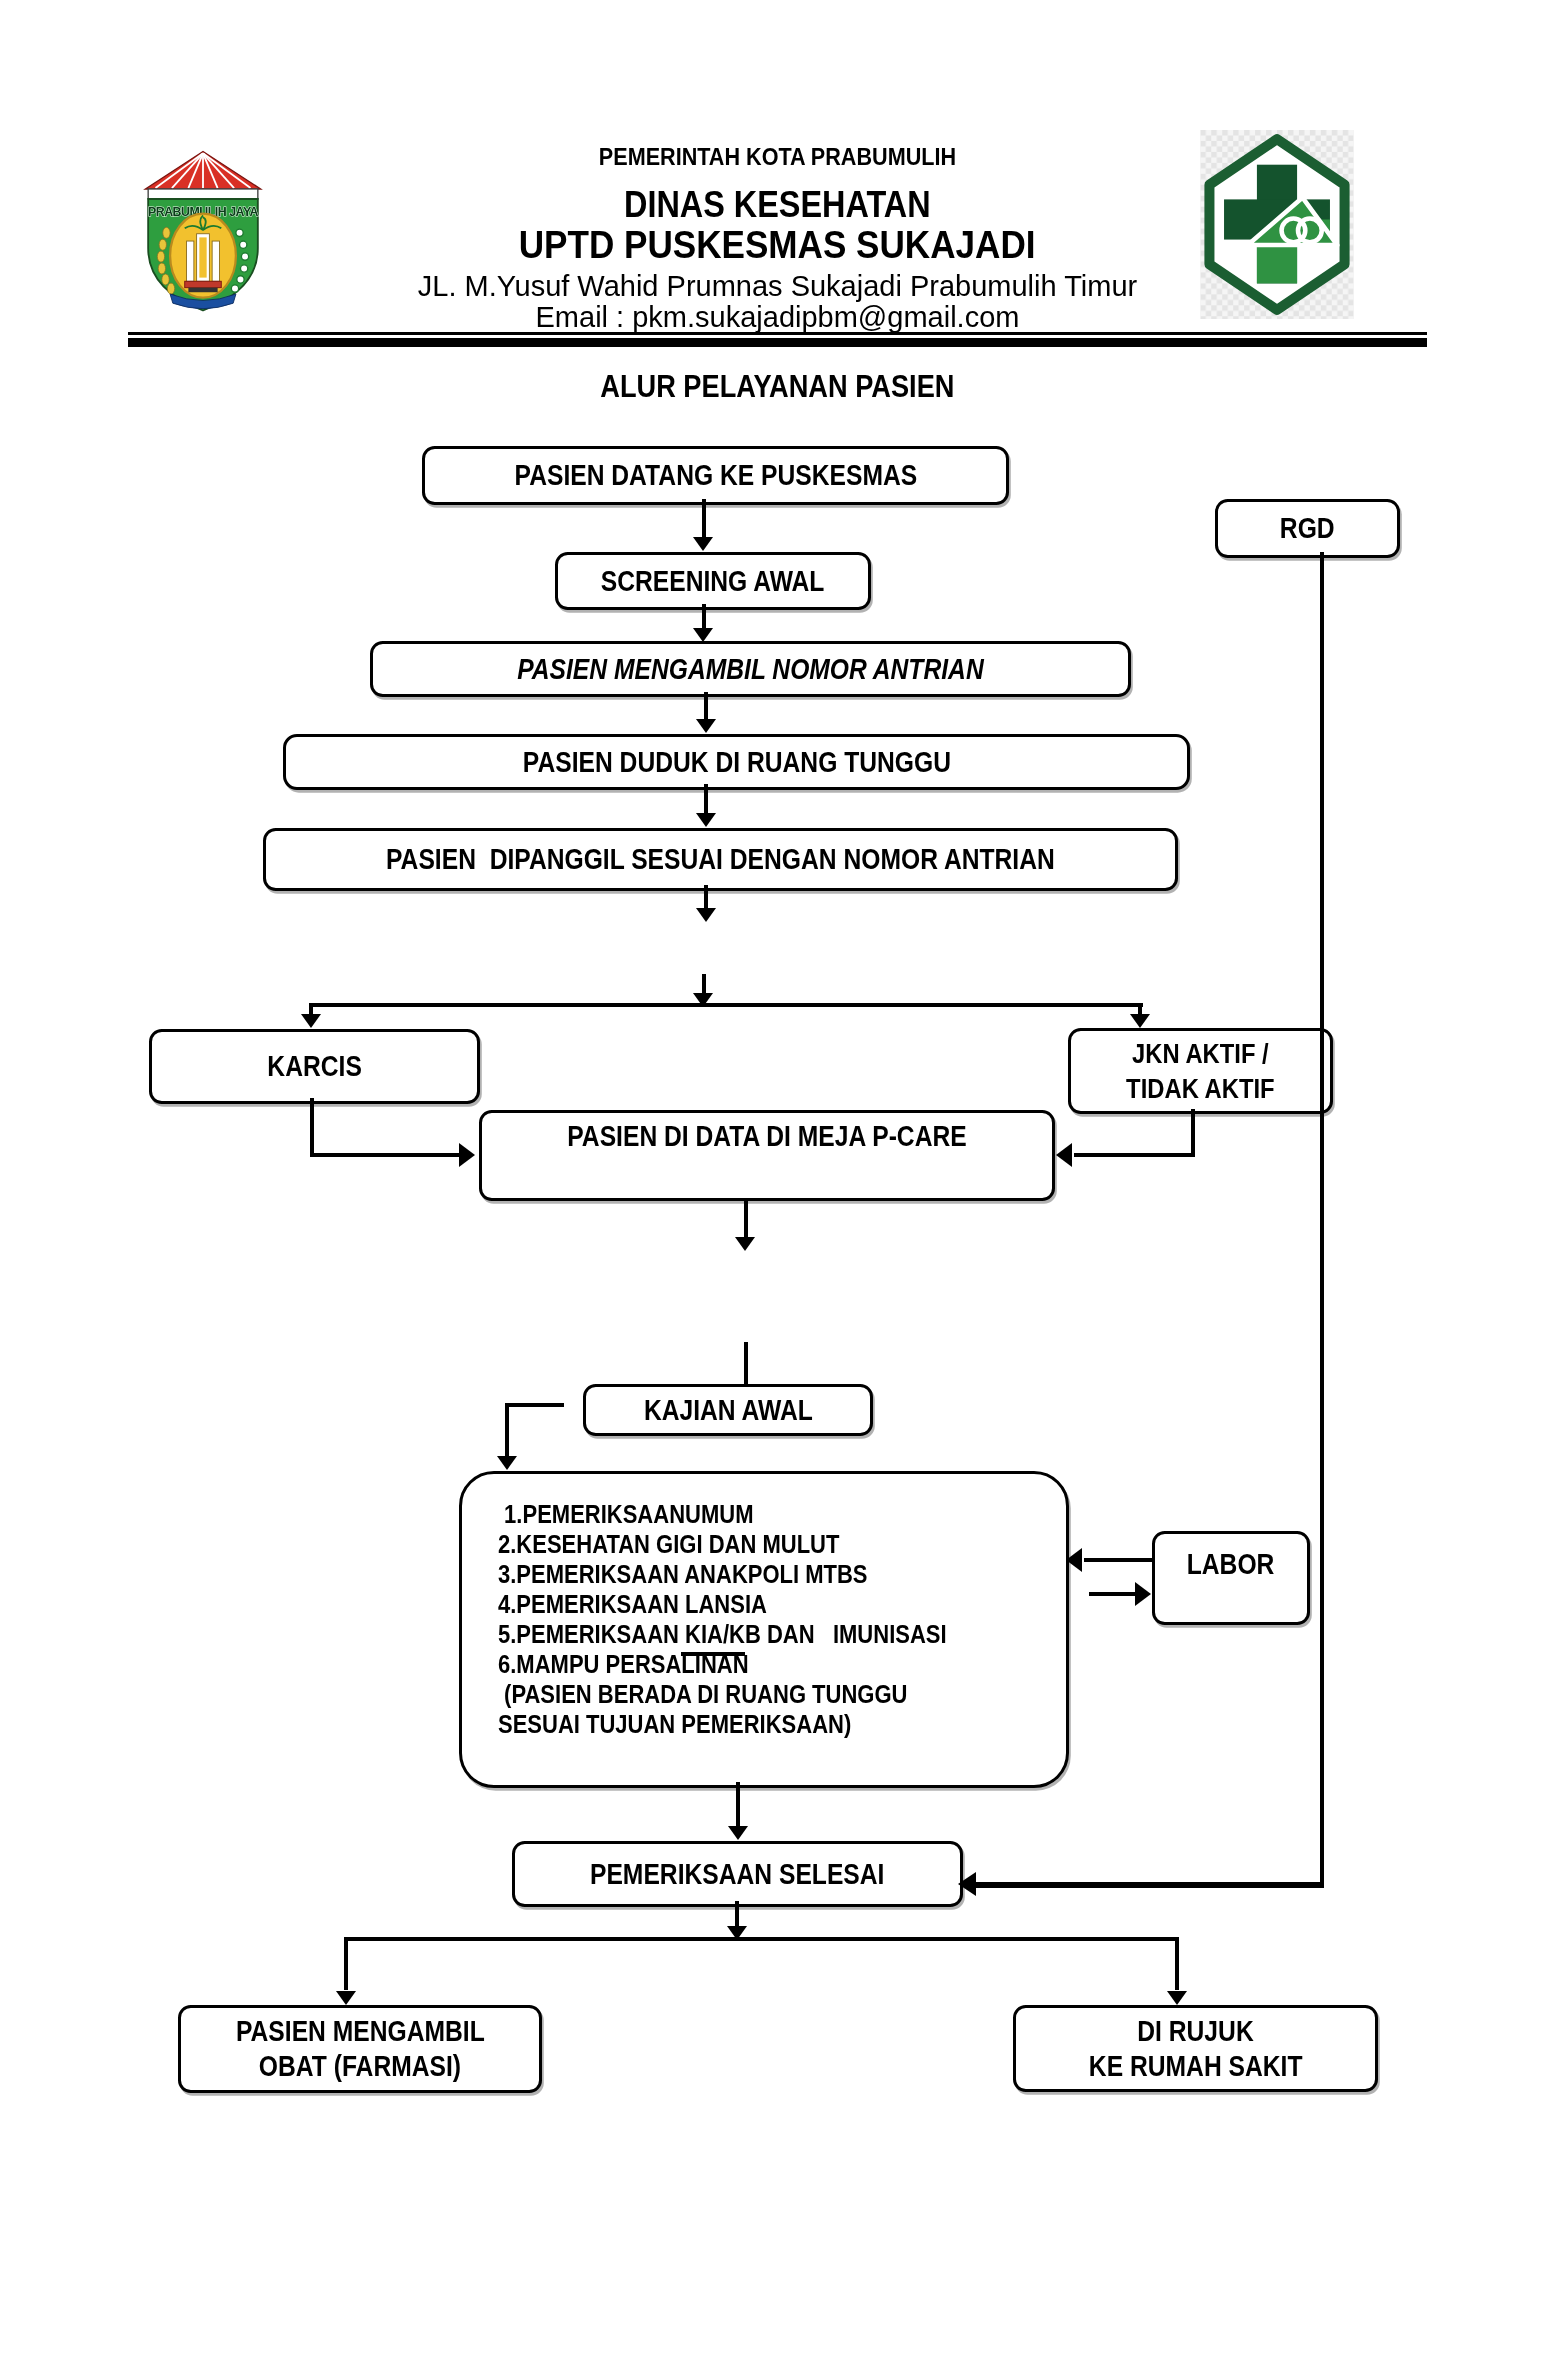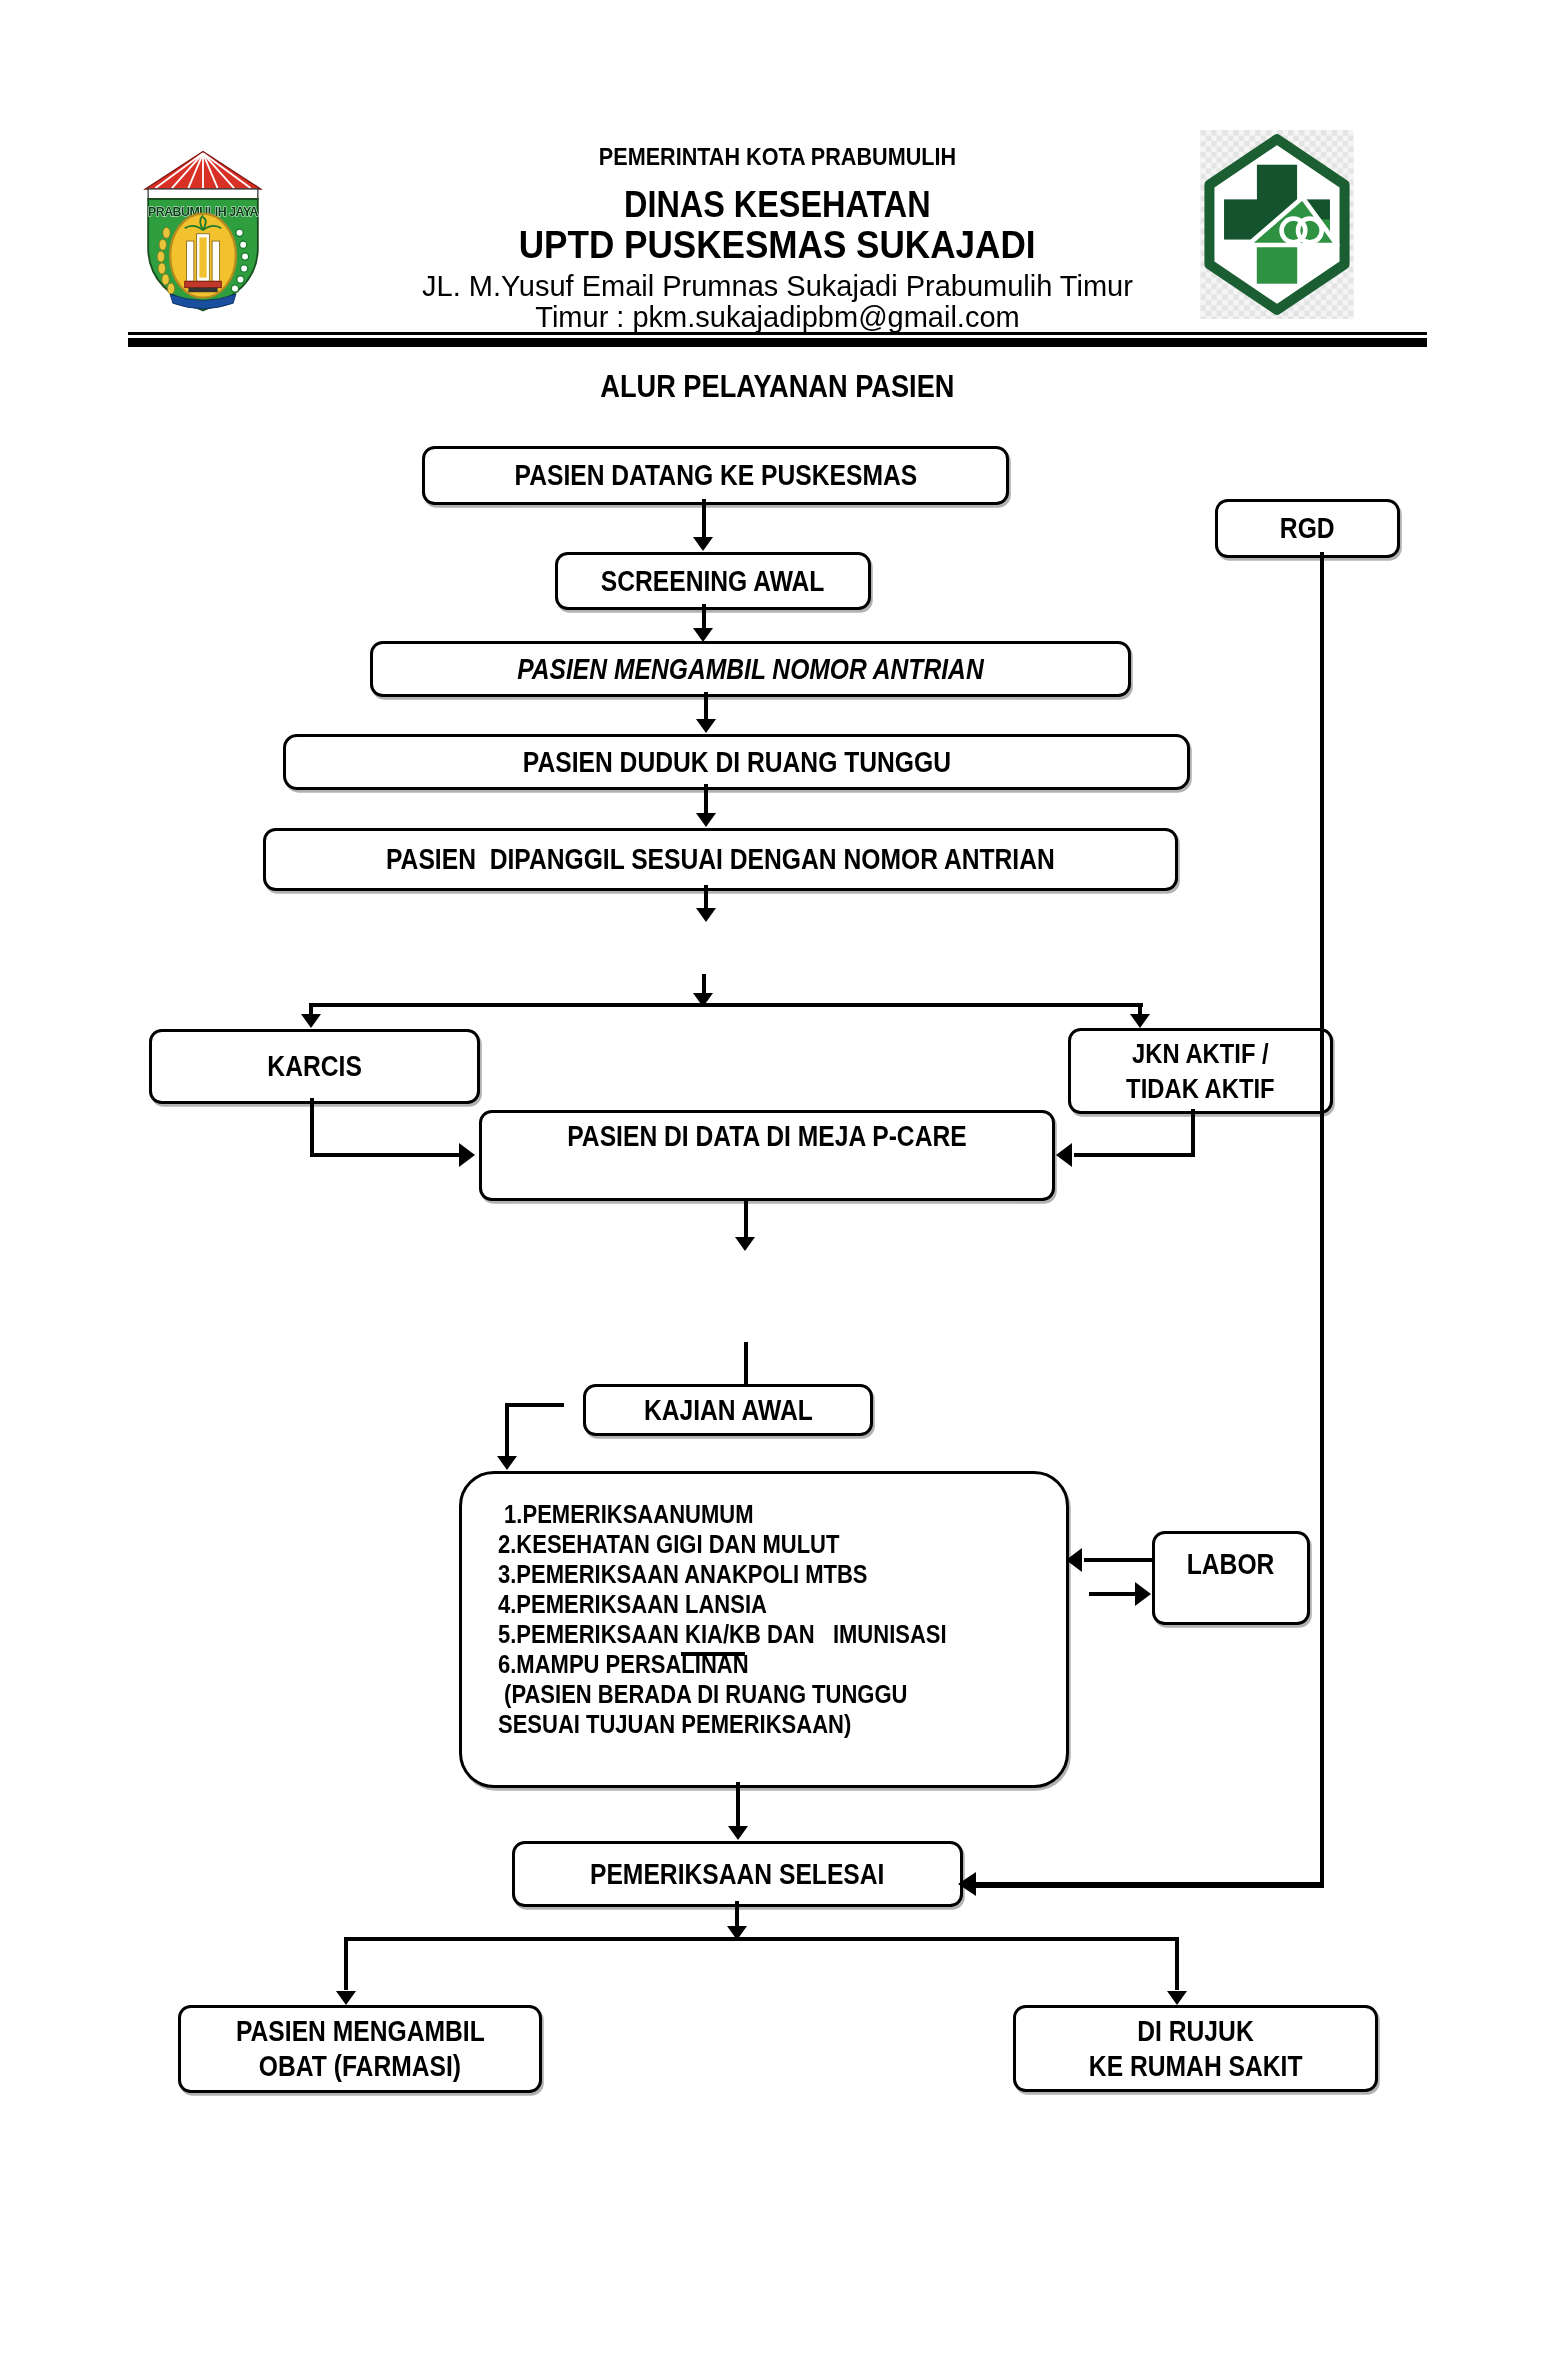--- a/index.html
+++ b/index.html
@@ -137,22 +137,22 @@
     <rect x="62" y="118" width="44" height="50" fill="#2f9242"></rect>
     <rect x="106" y="98" width="36" height="22" fill="#2f9242"></rect>
     <polygon points="52,126 112,74 150,126" fill="#2f9242" stroke="#ffffff" stroke-width="5" stroke-linejoin="round"></polygon>
     <circle cx="102" cy="110" r="13" fill="none" stroke="#ffffff" stroke-width="5"></circle>
     <circle cx="120" cy="110" r="13" fill="none" stroke="#ffffff" stroke-width="5"></circle>
   </svg>
 
   <div class="hline-text h-l1"><span class="sq">PEMERINTAH KOTA PRABUMULIH</span></div>
   <div class="hline-text h-l2"><span class="sq">DINAS KESEHATAN</span></div>
   <div class="hline-text h-l3"><span class="sq">UPTD PUSKESMAS SUKAJADI</span></div>
-  <div class="hline-text h-addr"><span>JL. M.Yusuf Email Prumnas Sukajadi Prabumulih Timur</span></div>
-  <div class="hline-text h-mail"><span>Timur : pkm.sukajadipbm@gmail.com</span></div>
+  <div class="hline-text h-addr"><span>JL. M.Yusuf Wahid Prumnas Sukajadi Prabumulih Timur</span></div>
+  <div class="hline-text h-mail"><span>Email : pkm.sukajadipbm@gmail.com</span></div>
   <div class="rule rule-thin"></div>
   <div class="rule rule-thick"></div>
 
   <div class="doc-title"><span class="sq">ALUR PELAYANAN PASIEN</span></div>
 
   <div class="fbox b-arrive">
       <span class="lbl">PASIEN DATANG KE PUSKESMAS</span>
     </div>
   <div class="fbox b-rgd">
       <span class="lbl">RGD</span>

